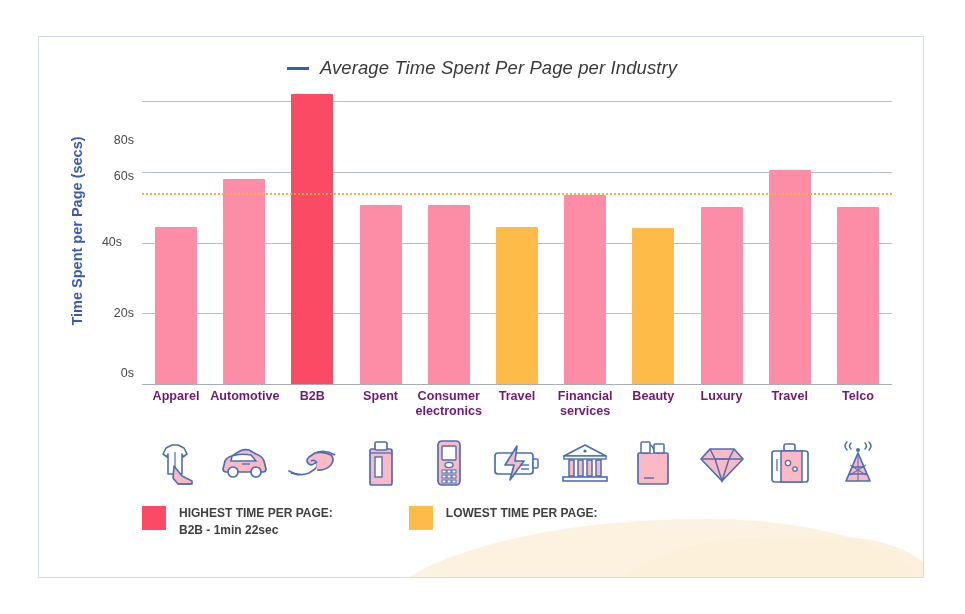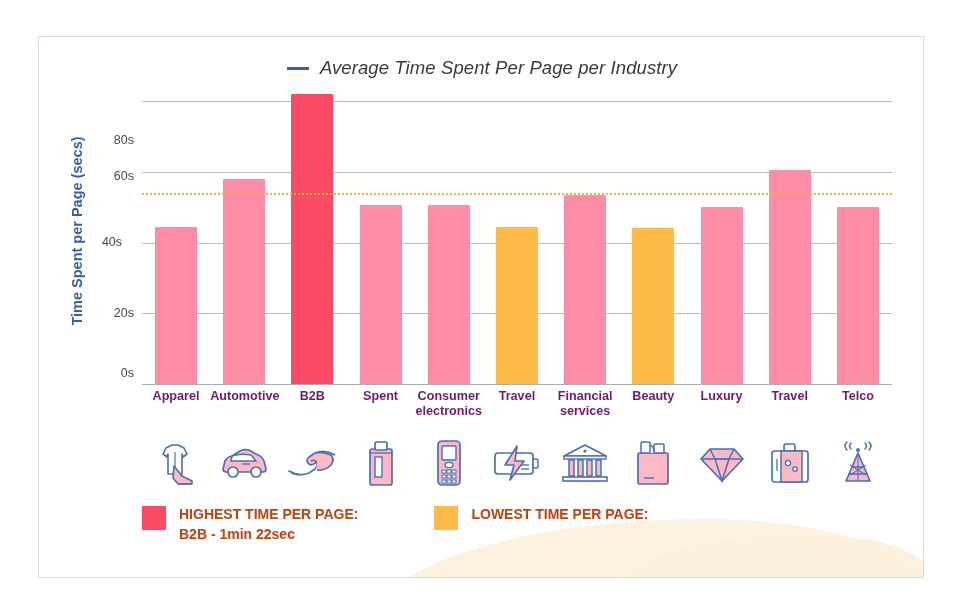--- a/index.html
+++ b/index.html
@@ -196,23 +196,23 @@
   .leg-item { display: flex; align-items: flex-start; }
   .leg-item.a { margin-right: 76px; }
   .leg-item.b { margin-right: 38px; }
   .swatch {
     width: 24px; height: 24px;
     margin-right: 13px;
     margin-top: 1px;
     flex: 0 0 auto;
   }
   .leg-text {
-    font-size: 14px;
+    font-size: 12px;
     font-weight: bold;
-    color: #c2410c;
+    color: #404040;
     line-height: 1.42;
     white-space: nowrap;
   }
   .dots {
     display: inline-block;
     width: 34px;
     border-top: 2.5px dotted #fbb03b;
     margin-top: 10px;
     margin-right: 11px;
     flex: 0 0 auto;

